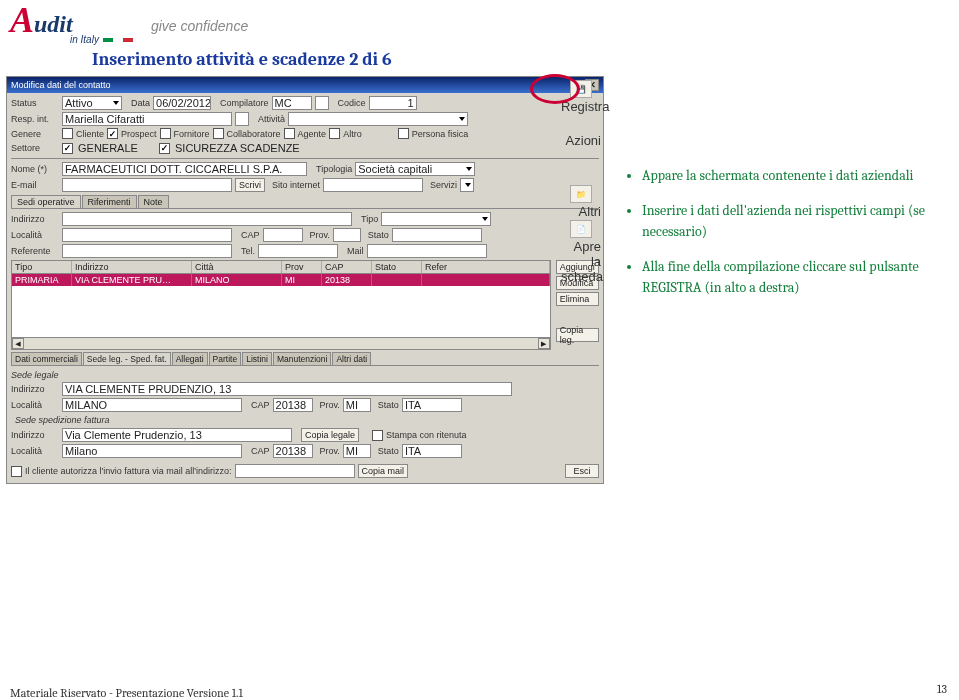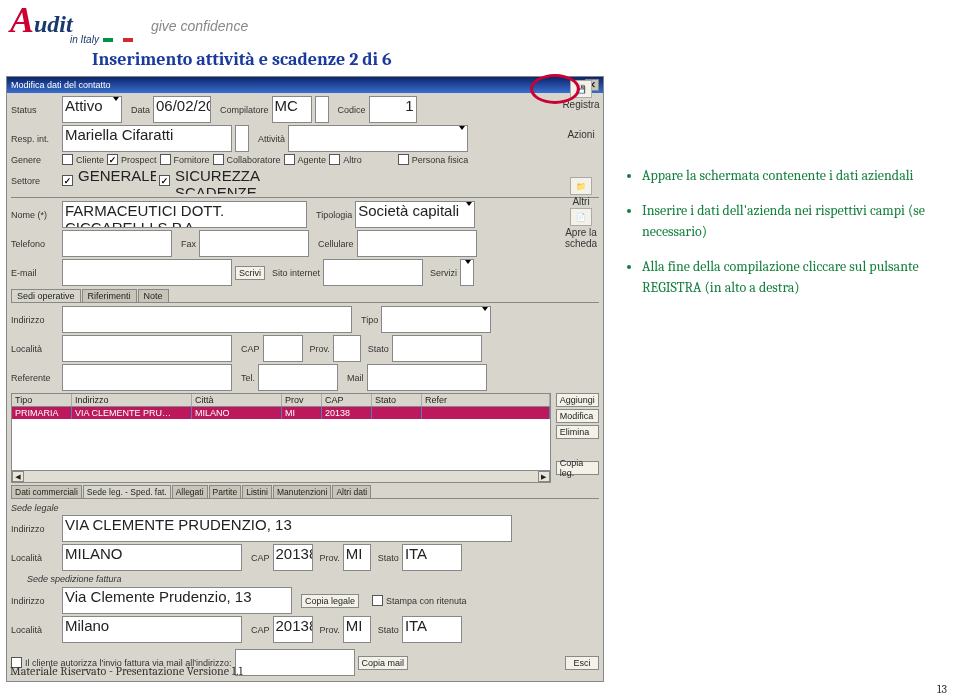--- a/index.html
+++ b/index.html
@@ -12,43 +12,43 @@
   .flag-strip { width: 30px; height: 4px; display: inline-block; background: linear-gradient(to right,#009246 33%,#fff 33% 66%,#ce2b37 66%); margin-left:4px; vertical-align: middle;}
   .tagline { color: #888; font-style: italic; font-size: 14px; margin-left: 10px; }
   .page-title { color: #1a3a9e; font-size: 18px; font-weight: 600; margin: 4px 0 6px 92px; font-family: Cambria, Georgia, serif;}
   .highlight-circle { position: absolute; border: 3px solid #cc0033; border-radius: 50%; width: 50px; height: 30px; left: 530px; top: 74px; z-index: 20; pointer-events: none;}
   .app-window { margin: 0 0 0 6px; width: 598px; border: 1px solid #888; background: #d8d6cc; font-size: 9px; position: relative;}
   .titlebar { background: linear-gradient(to bottom,#0a246a,#3a6fcf); color: #fff; padding: 2px 4px; display:flex; justify-content: space-between; align-items:center; height:16px;}
   .titlebar .close { background: #c8c4b8; color:#222; width:14px; height:12px; display:flex; align-items:center; justify-content:center; border:1px solid #888; font-weight:bold; font-size:9px;}
   .form-body { padding: 3px 4px; }
   .row { display: flex; align-items: center; gap: 3px; margin-bottom: 2px; flex-wrap: nowrap; }
   .lbl { color: #333; white-space: nowrap; }
-  .field { background: #fff; border: 1px solid #888; height: 27px; padding: 0 2px; font-size: 15px; display:flex; align-items:flex-start; overflow:hidden; }
+  .field { background: #fff; border: 1px solid #888; height: 14px; padding: 0 2px; font-size: 11px; display:flex; align-items:center; overflow:hidden; }
   .field.dropdown::after { content:''; display:inline-block; width:0; height:0; border-left:3px solid transparent; border-right:3px solid transparent; border-top:4px solid #000; margin-left:auto;}
   .checkbox { width:11px; height:11px; border:1px solid #555; background:#fff; display:inline-flex; align-items:center; justify-content:center; font-weight:bold; font-size:9px; color:#000; flex-shrink:0;}
   .side-panel { position:absolute; right:2px; width:40px; text-align:center; font-size:8px;}
   .side-btn { width:22px; height:18px; margin:1px auto; background:#f4f2e8; border:1px solid #aaa; display:flex; align-items:center; justify-content:center; }
-  .panel-lbl { font-size:10px; color:#333; margin-top:1px;}
+  .panel-lbl { font-size:13px; color:#333; margin-top:1px;text-align:right;}
   .section-tabs { display:flex; border-bottom:1px solid #888; margin-top:3px; gap:1px;}
   .tab { background:#d8d6cc; border:1px solid #888; border-bottom:none; padding:1px 5px; font-size:9px;}
   .tab.back { background:#c8c4b8;}
   .grid { width: 548px; height: 90px; background:#fff; border:1px solid #888; overflow:hidden; position:relative;}
   .grid-header { display:flex; background:#d8d6cc; border-bottom:1px solid #888;}
   .grid-header .gh { border-right:1px solid #aaa; padding:1px 3px; font-size:9px;}
   .grid-row { display:flex; background:#be185d; color:#fff;}
   .grid-row .gc { border-right:1px solid #5a7abf; padding:1px 3px; font-size:9px; overflow:hidden; white-space:nowrap;}
   .scroll-h { height:12px; background:#d8d6cc; border-top:1px solid #888; position:absolute; bottom:0; left:0; right:0; display:flex;}
   .scroll-btn { width:12px; background:#e8e6da; border:1px solid #888; display:flex; align-items:center; justify-content:center; font-size:7px;}
   .scroll-track { flex:1; background:#e0ded2;}
   .small-btn { background:#f4f2e8; border:1px solid #888; height:14px; padding:0 3px; font-size:9px; display:flex; align-items:center;}
   hr.sep { border:none; border-top:1px solid #888; margin:3px 0;}
   .content-right { position:absolute; left:624px; top:165px; width:320px; font-family: Cambria, Georgia, serif; font-size:14px; color:#15803d; line-height:1.5;}
   .content-right ul { list-style: disc; padding-left: 18px;}
   .content-right li { margin-bottom: 14px;}
-  .footer { position:absolute; bottom:22px; left:10px; font-family: Cambria, Georgia, serif; font-size:12px; color:#333;}
+  .footer { position:absolute; bottom:0; left:10px; font-family: Cambria, Georgia, serif; font-size:12px; color:#333;}
   .page-num { position:absolute; bottom:4px; right:12px; font-family: Cambria, Georgia, serif; font-size:12px; color:#333;}
   .bottom-tabs { display:flex; gap:1px; margin-top:2px;}
   .bottom-tabs .tab { font-size:8.5px; padding:1px 3px;}
 </style>
 </head>
 <body>
 
 <div class="logo-area">
   <div>
     <div class="logo">
@@ -134,28 +134,20 @@
     </div>
     <hr class="sep">
 
     <div class="row">
       <span class="lbl" style="width:48px">Nome (*)</span>
       <span class="field" style="width:245px">FARMACEUTICI DOTT. CICCARELLI S.P.A.</span>
       <span class="lbl" style="margin-left:6px">Tipologia</span>
       <span class="field dropdown" style="width:120px">
           <span>Società capitali</span>
         </span>
-    </div>
-    <div class="row">
-      <span class="lbl" style="width:48px">Telefono</span>
-      <span class="field" style="width:110px"></span>
-      <span class="lbl" style="margin-left:6px">Fax</span>
-      <span class="field" style="width:110px"></span>
-      <span class="lbl" style="margin-left:6px">Cellulare</span>
-      <span class="field" style="width:120px"></span>
     </div>
     <div class="row">
       <span class="lbl" style="width:48px">E-mail</span>
       <span class="field" style="width:170px"></span>
       <span class="small-btn">Scrivi</span>
       <span class="lbl" style="margin-left:4px">Sito internet</span>
       <span class="field" style="width:100px"></span>
       <span class="lbl" style="margin-left:4px">Servizi</span>
       <span class="field dropdown" style="width:14px"></span>
     </div>
@@ -244,21 +236,21 @@
       <div class="row">
         <span class="lbl" style="width:48px">Località</span>
         <span class="field" style="width:180px">MILANO</span>
         <span class="lbl" style="margin-left:6px">CAP</span>
         <span class="field" style="width:40px">20138</span>
         <span class="lbl" style="margin-left:4px">Prov.</span>
         <span class="field" style="width:28px">MI</span>
         <span class="lbl" style="margin-left:4px">Stato</span>
         <span class="field" style="width:60px">ITA</span>
       </div>
-      <div class="lbl" style="font-style:italic; margin:3px 16px">Sede spedizione fattura</div>
+      <div class="lbl" style="font-style:italic; margin:3px 4px">Sede spedizione fattura</div>
       <div class="row">
         <span class="lbl" style="width:48px">Indirizzo</span>
         <span class="field" style="width:230px">Via Clemente Prudenzio, 13</span>
         <span class="small-btn" style="margin-left:6px">Copia legale</span>
         <span class="checkbox" style="margin-left:10px"></span>
         <span class="lbl">Stampa con ritenuta</span>
       </div>
       <div class="row">
         <span class="lbl" style="width:48px">Località</span>
         <span class="field" style="width:180px">Milano</span>

